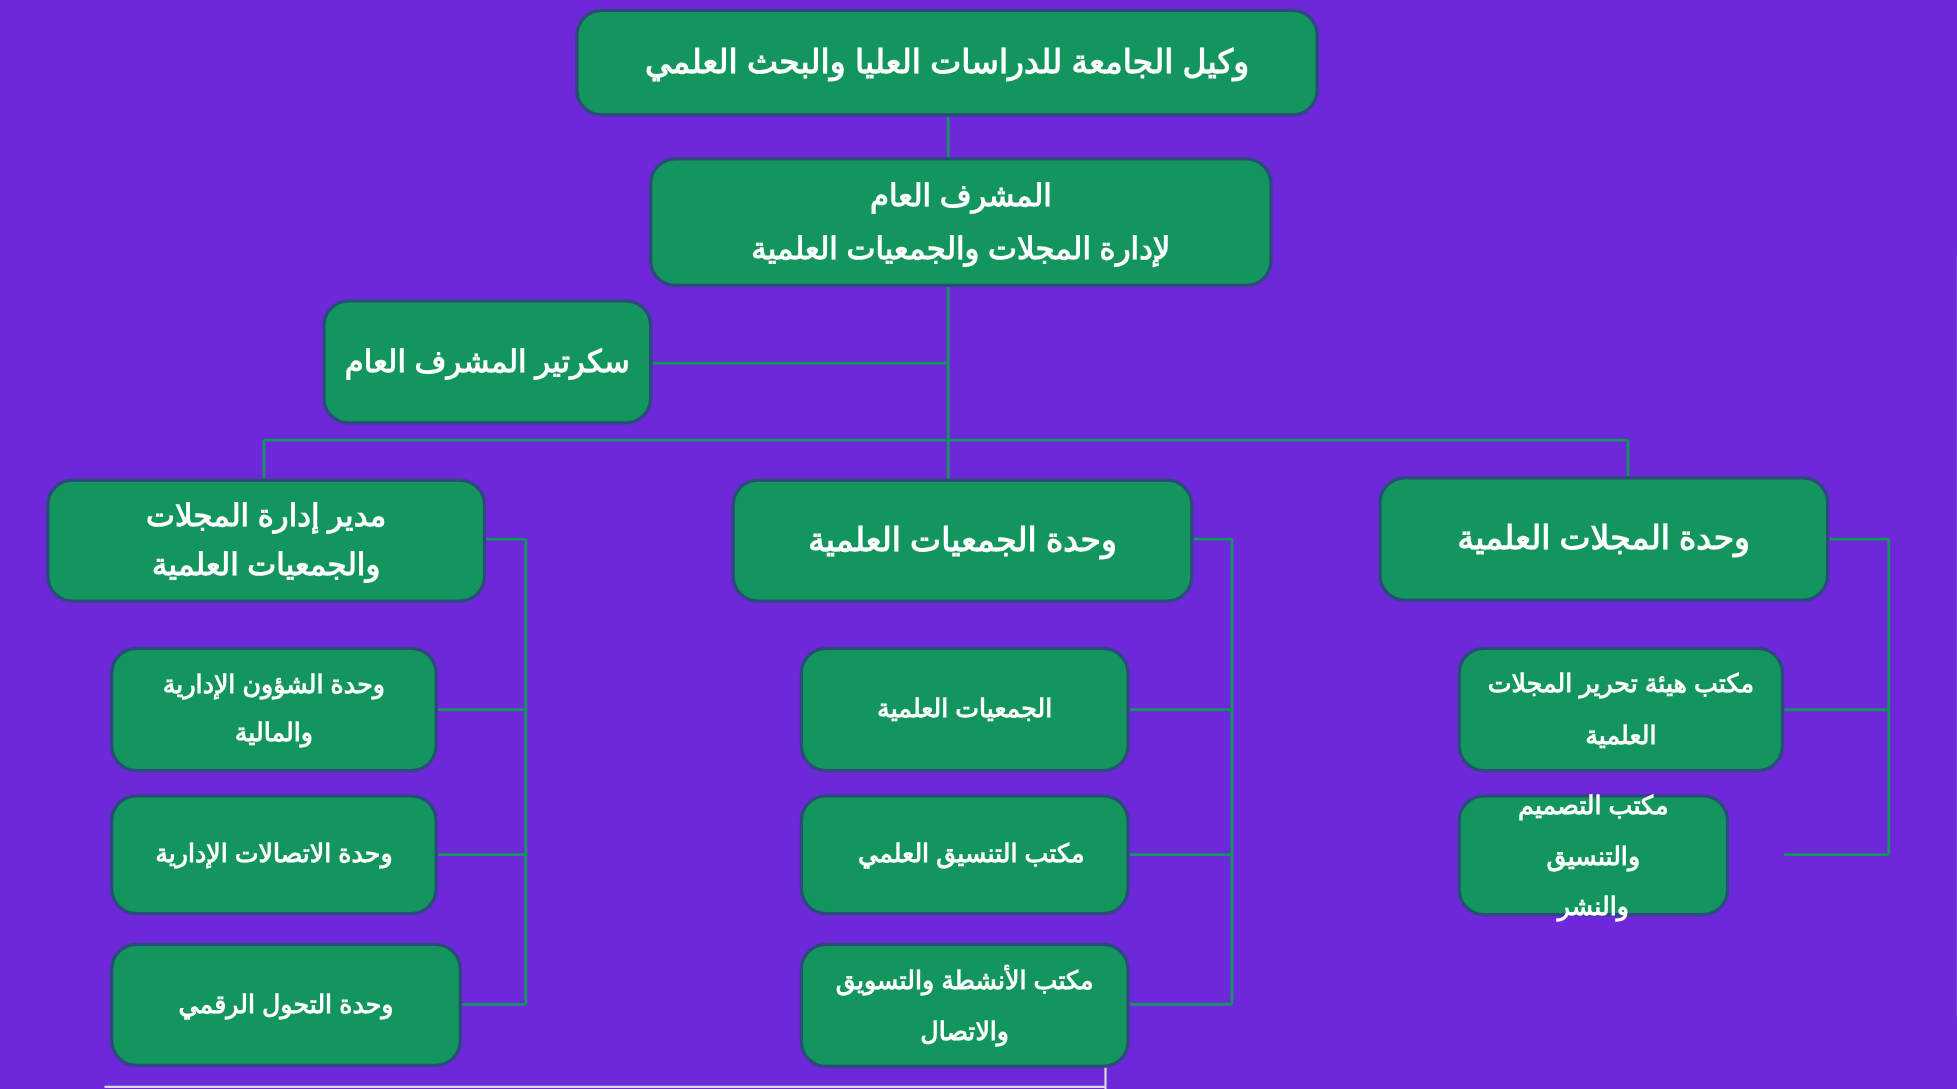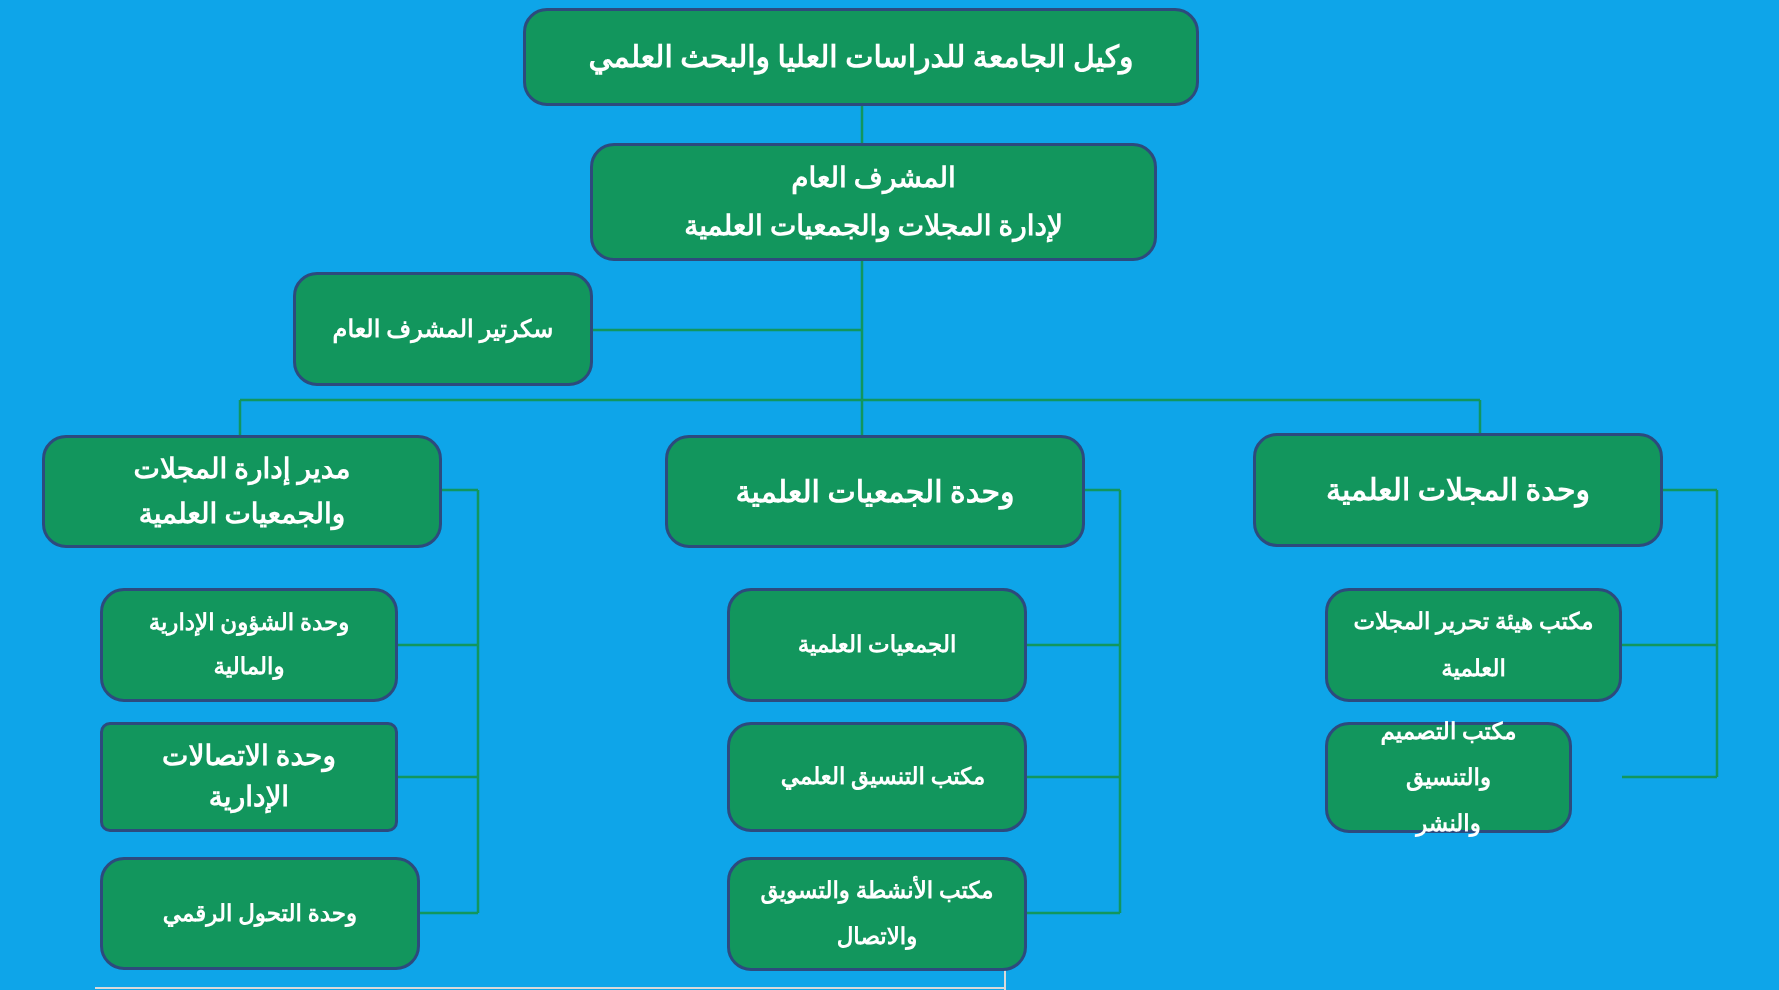--- a/index.html
+++ b/index.html
@@ -4,23 +4,23 @@
 <style>
   html, body {
     margin: 0;
     padding: 0;
     background: #ffffff;
   }
   .canvas {
     position: relative;
     width: 1779px;
     height: 990px;
-    background: #0ea5e9;
+    background: #6d28d9;
     overflow: hidden;
-    font-family: Liberation Serif, serif;
+    font-family: Liberation Sans, sans-serif;
     direction: rtl;
   }
   .connectors {
     position: absolute;
     top: 0;
     left: 0;
     width: 1779px;
     height: 990px;
   }
   .connectors line {
@@ -45,26 +45,26 @@
     justify-content: center;
     text-align: center;
     padding: 4px 16px;
     line-height: 1.45;
   }
   .node span { display: block; }
 
   
   #n-vice      { left: 523px;  top: 8px;   width: 676px; height: 98px;  font-size: 30px; }
   #n-sup       { left: 590px;  top: 143px; width: 567px; height: 118px; font-size: 28px; line-height: 1.72; }
-  #n-sec       { left: 293px;  top: 272px; width: 300px; height: 114px; font-size: 24px; }
+  #n-sec       { left: 293px;  top: 272px; width: 300px; height: 114px; font-size: 28px; }
   #n-dir       { left: 42px;   top: 435px; width: 400px; height: 113px; font-size: 28px; line-height: 1.6; }
   #n-soc       { left: 665px;  top: 435px; width: 420px; height: 113px; font-size: 30px; }
   #n-jour      { left: 1253px; top: 433px; width: 410px; height: 114px; font-size: 30px; }
   #n-adminfin  { left: 100px;  top: 588px; width: 298px; height: 114px; font-size: 23px; line-height: 1.9; }
-  #n-comms     { left: 100px;  top: 722px; width: 298px; height: 110px; font-size: 28px; border-radius: 10px; }
+  #n-comms     { left: 100px;  top: 722px; width: 298px; height: 110px; font-size: 23px; }
   #n-digital   { left: 100px;  top: 857px; width: 320px; height: 113px; font-size: 23px; }
   #n-boards    { left: 727px;  top: 588px; width: 300px; height: 114px; font-size: 23px; line-height: 2.05; }
   #n-coord     { left: 727px;  top: 722px; width: 300px; height: 110px; font-size: 23px; padding-left: 28px; }
   #n-activity  { left: 727px;  top: 857px; width: 300px; height: 114px; font-size: 23px; line-height: 2.0; }
   #n-editorial { left: 1325px; top: 588px; width: 297px; height: 114px; font-size: 23px; line-height: 2.05; }
   #n-design    { left: 1325px; top: 722px; width: 247px; height: 111px; font-size: 23px; line-height: 2.0; }
 </style>
 </head>
 <body>
 

